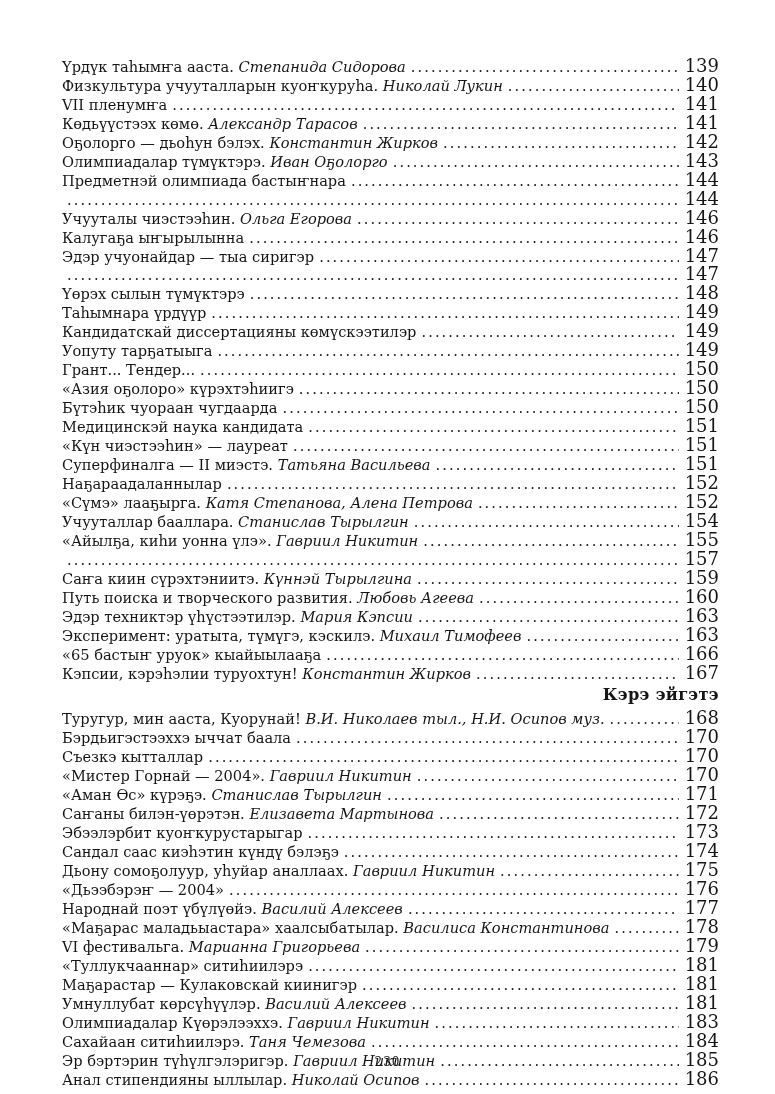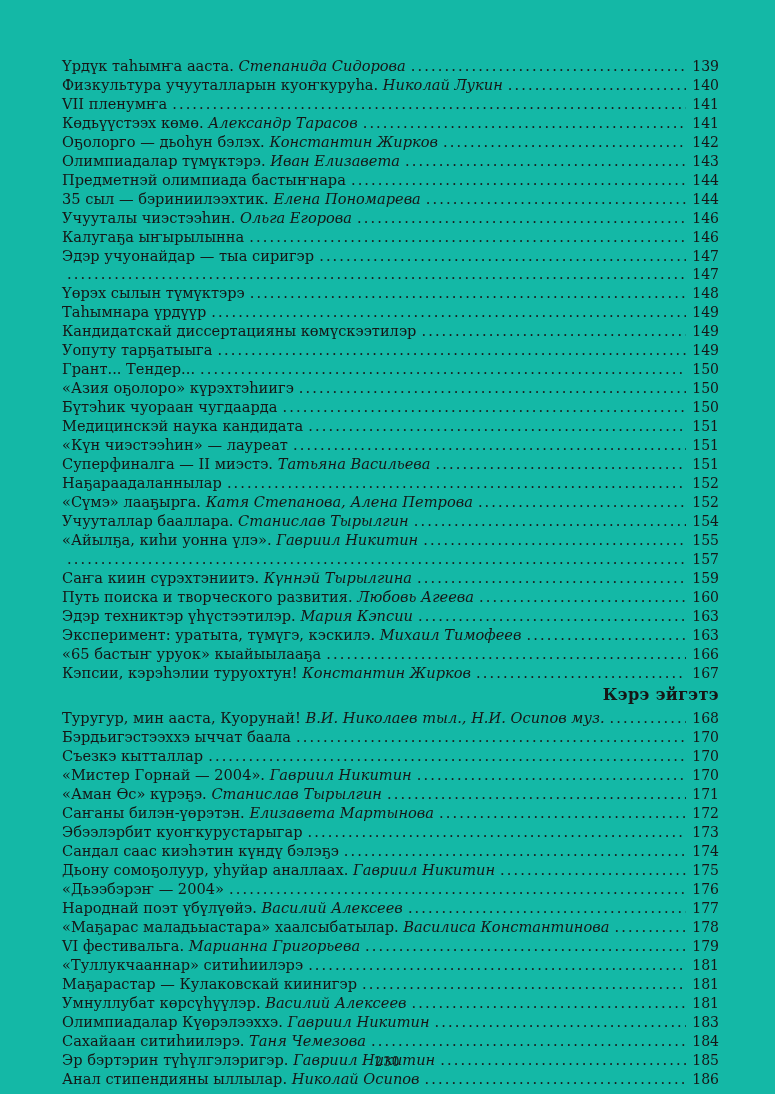--- a/index.html
+++ b/index.html
@@ -5,21 +5,21 @@
   html, body {
     margin: 0;
     padding: 0;
     background: #e8e8e8;
   }
   .page {
     position: relative;
     width: 775px;
     height: 1094px;
     margin: 0 auto;
-    background: #14b8a6;
+    background: #ffffff;
     color: #161616;
     font-family: "DejaVu Serif", "Liberation Serif", serif;
     overflow: hidden;
   }
   .toc {
     position: absolute;
     top: 57px;
     left: 62px;
     right: 56px;
   }
@@ -43,21 +43,21 @@
   }
   .leader::after {
     content: "........................................................................................................................................................................";
     letter-spacing: 2.1px;
     color: #1b1b1b;
   }
   .entry-page {
     flex: 0 0 auto;
     min-width: 27px;
     text-align: right;
-    font-size: 14px;
+    font-size: 18px;
   }
   .section-heading {
     margin: 4px 0 5px 0;
     text-align: right;
     font-size: 16.2px;
     font-weight: bold;
     line-height: 18px;
     letter-spacing: 0.3px;
   }
   .page-footer {
@@ -97,31 +97,30 @@
           <span class="entry-text"><span class="entry-title">Көдьүүстээх көмө.</span><span class="entry-author"> Александр Тарасов</span></span>
           <span class="leader"></span>
           <span class="entry-page">141</span>
         </div>
         <div class="toc-row">
           <span class="entry-text"><span class="entry-title">Оҕолорго — дьоһун бэлэх.</span><span class="entry-author"> Константин Жирков</span></span>
           <span class="leader"></span>
           <span class="entry-page">142</span>
         </div>
         <div class="toc-row">
-          <span class="entry-text"><span class="entry-title">Олимпиадалар түмүктэрэ.</span><span class="entry-author"> Иван Елизавета</span></span>
+          <span class="entry-text"><span class="entry-title">Олимпиадалар түмүктэрэ.</span><span class="entry-author"> Иван Оҕолорго</span></span>
           <span class="leader"></span>
           <span class="entry-page">143</span>
         </div>
         <div class="toc-row">
           <span class="entry-text"><span class="entry-title">Предметнэй олимпиада бастыҥнара</span></span>
           <span class="leader"></span>
           <span class="entry-page">144</span>
         </div>
         <div class="toc-row">
-          <span class="entry-text"><span class="entry-title">35 сыл — бэриниилээхтик.</span><span class="entry-author"> Елена Пономарева</span></span>
           <span class="leader"></span>
           <span class="entry-page">144</span>
         </div>
         <div class="toc-row">
           <span class="entry-text"><span class="entry-title">Учууталы чиэстээһин.</span><span class="entry-author"> Ольга Егорова</span></span>
           <span class="leader"></span>
           <span class="entry-page">146</span>
         </div>
         <div class="toc-row">
           <span class="entry-text"><span class="entry-title">Калугаҕа ыҥырылынна</span></span>

